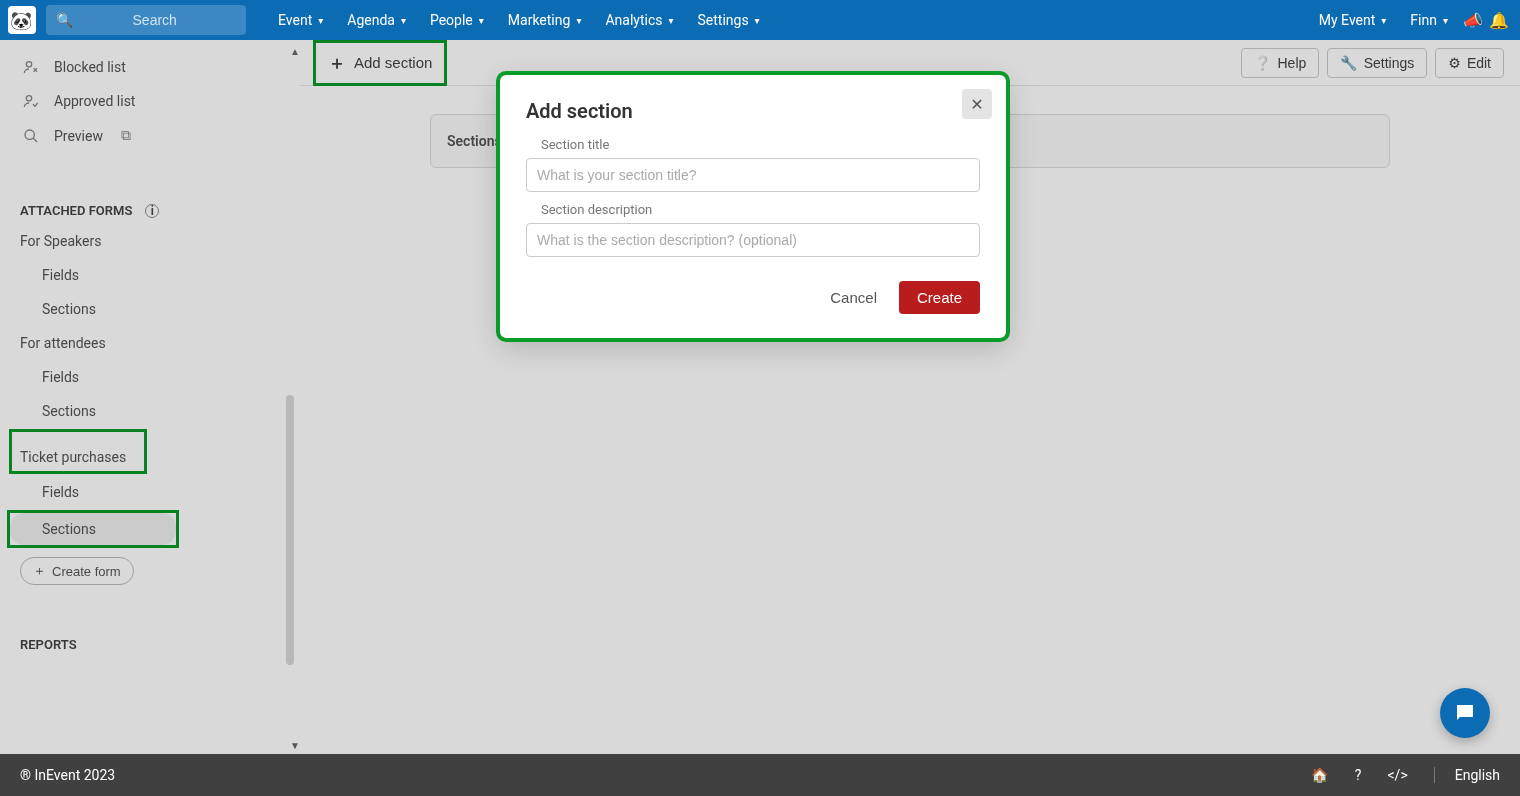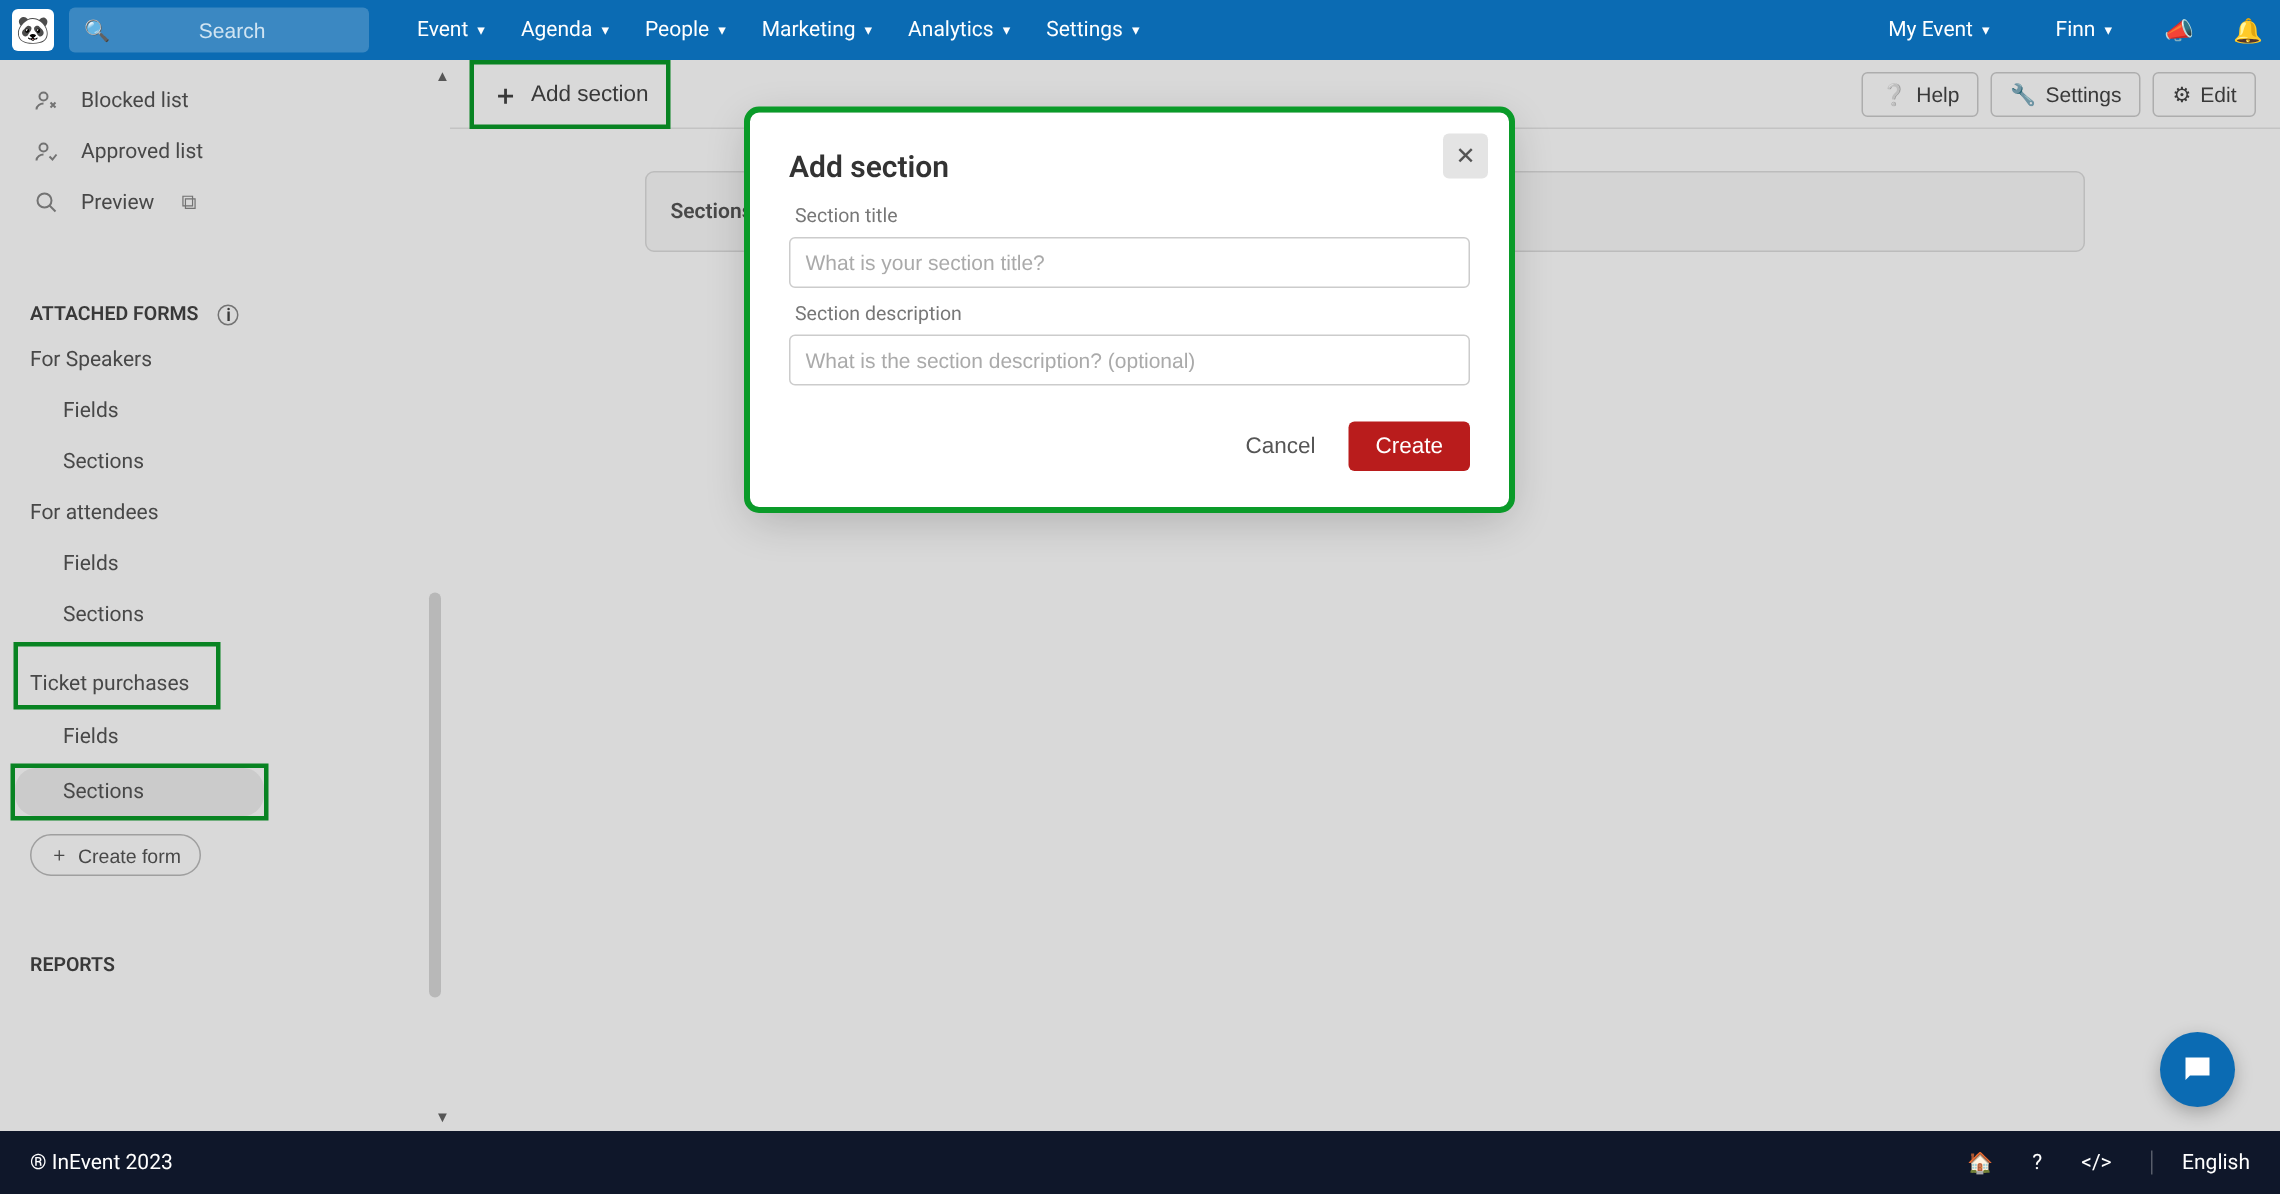--- a/index.html
+++ b/index.html
@@ -6,21 +6,21 @@
 body { font-family: -apple-system, "Segoe UI", Roboto, Helvetica, Arial, sans-serif; font-size: 14px; color: #333; overflow: hidden; width: 1520px; height: 796px; position: relative; background: #f0f0f0; }
 
 
 .topnav { height: 40px; background: #0b6bb3; display: flex; align-items: center; color: #fff; padding: 0 8px; }
 .logo { width: 28px; height: 28px; background: #fff; border-radius: 4px; margin-right: 10px; display: flex; align-items: center; justify-content: center; font-size: 18px; }
 .search-wrap { background: rgba(255,255,255,0.2); border-radius: 4px; height: 30px; width: 200px; display: flex; align-items: center; padding: 0 10px; margin-right: 20px; }
 .search-wrap input { background: transparent; border: none; outline: none; color: #fff; width: 100%; font-size: 14px; text-align: center; }
 .search-wrap input::placeholder { color: #d0e4f2; }
 .nav-menu { display: flex; align-items: flex-end; height: 100%; }
 .nav-item { padding: 0 12px; cursor: pointer; font-size: 14px; display: flex; align-items: center; gap: 6px; height: 100%; }
-.nav-right { margin-left: auto; display: flex; align-items: center; gap: 20px; }
+.nav-right { margin-left: auto; display: flex; align-items: center; gap: 0; }
 .nav-icon { width: 26px; display: flex; justify-content: center; font-size: 16px; cursor: pointer; }
 .chev { font-size: 10px; }
 
 
 .sidebar { position: absolute; top: 40px; left: 0; width: 300px; bottom: 42px; background: #fff; overflow-y: auto; padding: 10px 0 0 0; }
 .sidebar-overlay { position: absolute; top: 40px; left: 0; width: 300px; bottom: 42px; background: rgba(0,0,0,0.15); pointer-events: none; z-index: 50; }
 .sb-item { display: flex; align-items: center; padding: 9px 20px; color: #555; cursor: pointer; gap: 12px; }
 .sb-item .icn { width: 22px; color: #888; display: flex; justify-content: center; }
 .sb-header { padding: 14px 20px 6px; font-size: 13px; font-weight: 600; color: #444; display: flex; align-items: center; gap: 13px; }
 .sb-sub { padding: 9px 20px 9px 20px; color: #555; cursor: pointer; }
@@ -32,28 +32,28 @@
 
 .main { position: absolute; top: 40px; left: 300px; right: 0; bottom: 42px; background: #fff; }
 .main-overlay { position: absolute; top: 40px; left: 300px; right: 0; bottom: 42px; background: rgba(0,0,0,0.15); pointer-events: none; z-index: 50; }
 .toolbar { height: 46px; display: flex; align-items: center; padding: 0 16px; border-bottom: 1px solid #e5e5e5; }
 .add-section-btn { display: flex; align-items: center; gap: 8px; font-size: 15px; color: #444; background: transparent; border: none; cursor: pointer; padding: 8px 12px; }
 .toolbar-right { margin-left: auto; display: flex; gap: 8px; }
 .tb-btn { border: 1px solid #ccc; border-radius: 4px; background: #fff; padding: 6px 12px; display: flex; align-items: center; gap: 6px; cursor: pointer; font-size: 14px; color: #444; }
 .sections-row { margin: 28px 130px; border: 1px solid #ddd; border-radius: 6px; background: #fafafa; padding: 18px 16px; font-weight: 600; color: #555; }
 
 
-.bottombar { position: absolute; bottom: 0; left: 0; right: 0; height: 42px; background: #0f172a; color: #fff; display: flex; align-items: center; padding: 0 20px; font-size: 14px; z-index: 60; }
+.bottombar { position: absolute; bottom: 0; left: 0; right: 0; height: 42px; background: #404040; color: #fff; display: flex; align-items: center; padding: 0 20px; font-size: 14px; z-index: 60; }
 .bottombar .right { margin-left: auto; display: flex; align-items: center; gap: 26px; }
 
 
 .modal { position: absolute; z-index: 200; top: 75px; left: 500px; width: 506px; background: #fff; border-radius: 6px; outline: 4px solid #0a9b29; box-shadow: 0 8px 30px rgba(0,0,0,0.2); padding: 24px 26px; }
 .modal-title { font-size: 20px; font-weight: 600; color: #333; margin-bottom: 14px; }
 .modal-close { position: absolute; top: 14px; right: 14px; width: 30px; height: 30px; background: #e4e4e4; border-radius: 4px; border: none; font-size: 16px; cursor: pointer; color: #555; display: flex; align-items: center; justify-content: center; }
-.form-label { font-size: 13px; color: #777; margin: 10px 4px 6px; }
+.form-label { font-size: 13px; color: #777; margin: 10px 15px 6px; }
 .form-input { width: 100%; padding: 8px 10px; border: 1px solid #ccc; border-radius: 4px; font-size: 14px; outline: none; }
 .form-input::placeholder { color: #aaa; }
 .modal-actions { margin-top: 24px; display: flex; justify-content: flex-end; gap: 22px; align-items: center; }
 .btn-cancel { background: none; border: none; color: #555; font-size: 15px; cursor: pointer; }
 .btn-create { background: #b91c1c; color: #fff; border: none; border-radius: 4px; padding: 8px 18px; font-size: 15px; cursor: pointer; }
 
 
 .fab { position: absolute; bottom: 58px; right: 30px; width: 50px; height: 50px; border-radius: 50%; background: #0b6bb3; display: flex; align-items: center; justify-content: center; z-index: 250; box-shadow: 0 4px 12px rgba(0,0,0,0.25); cursor: pointer; }
 .fab svg { fill: #fff; }
 

